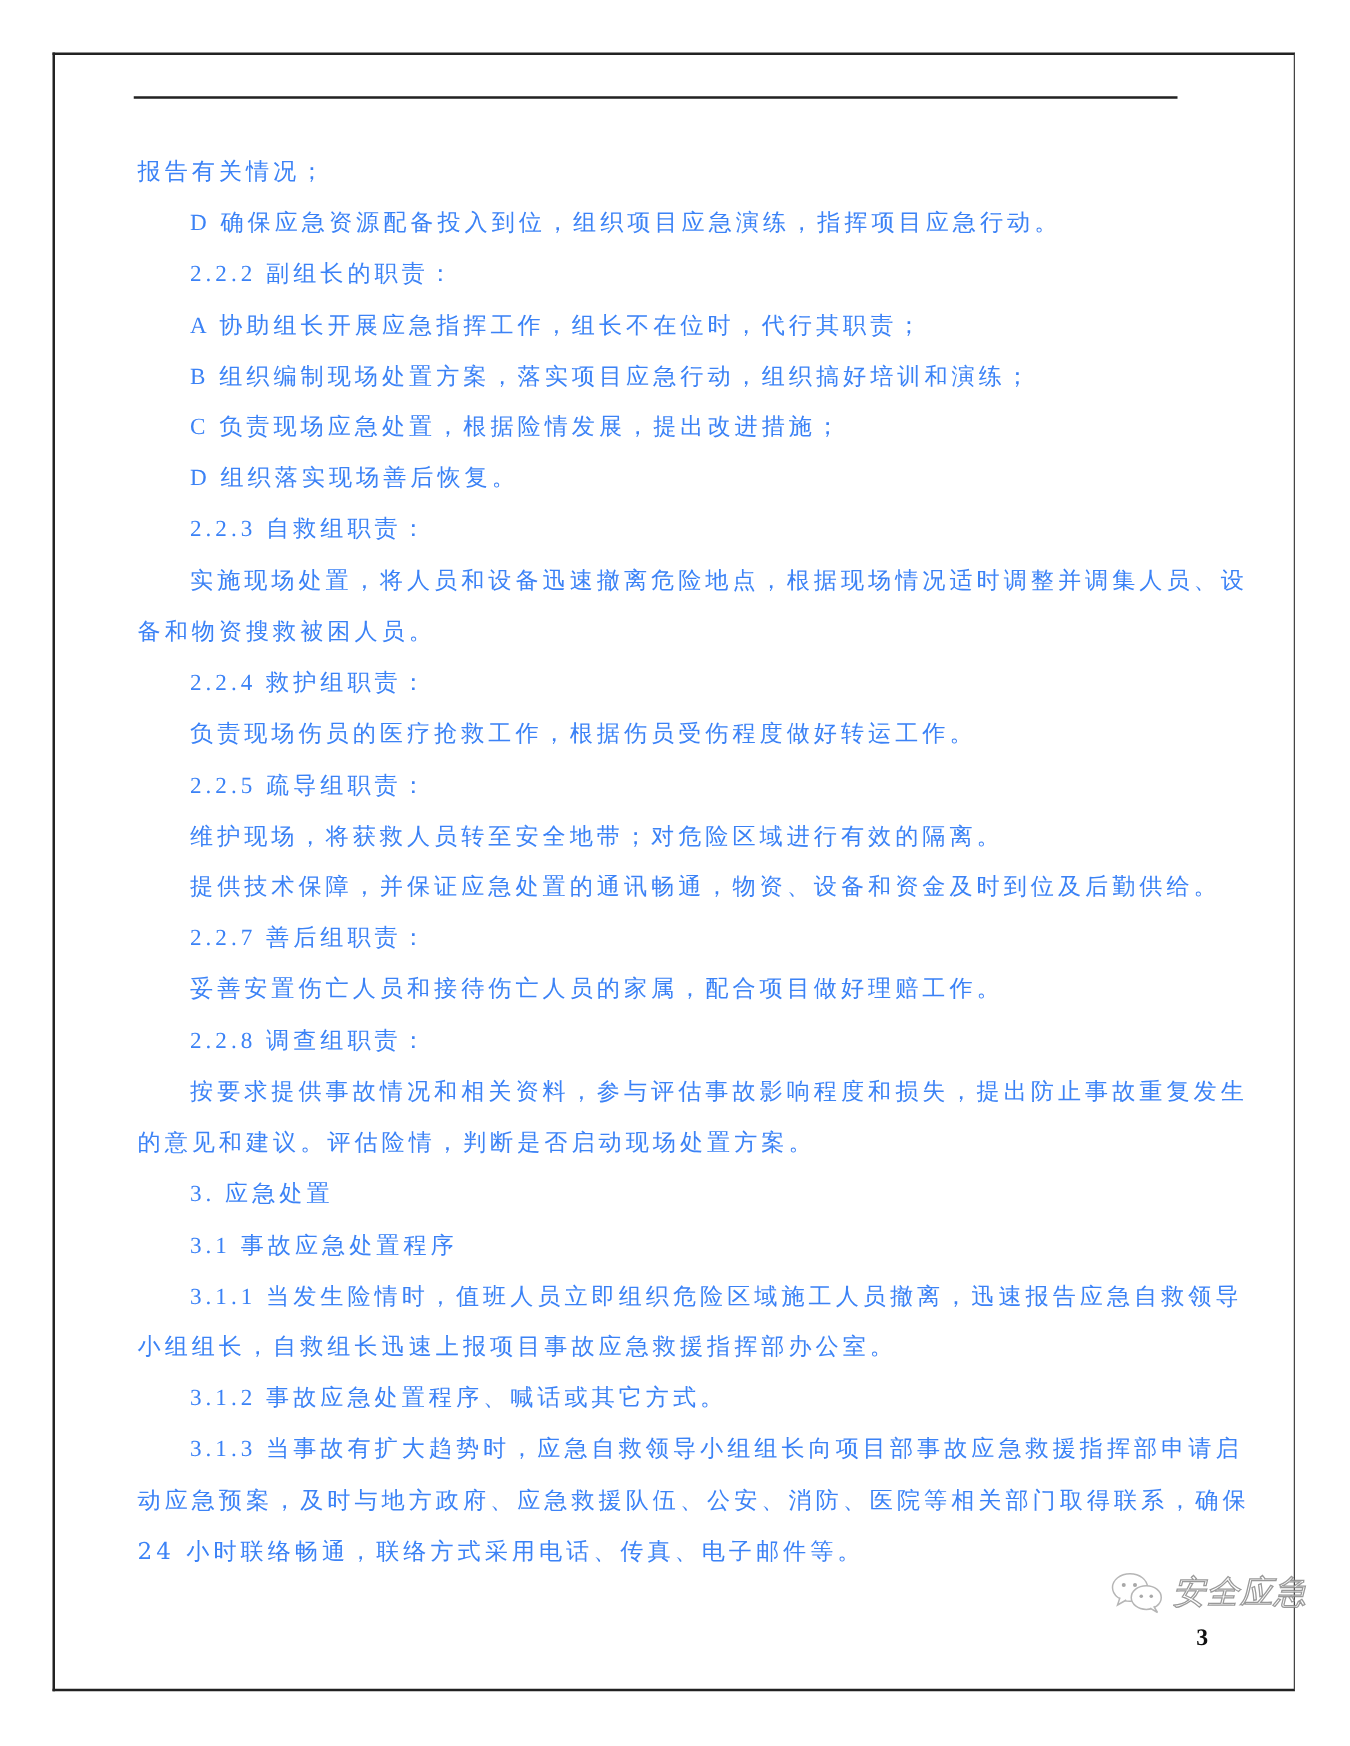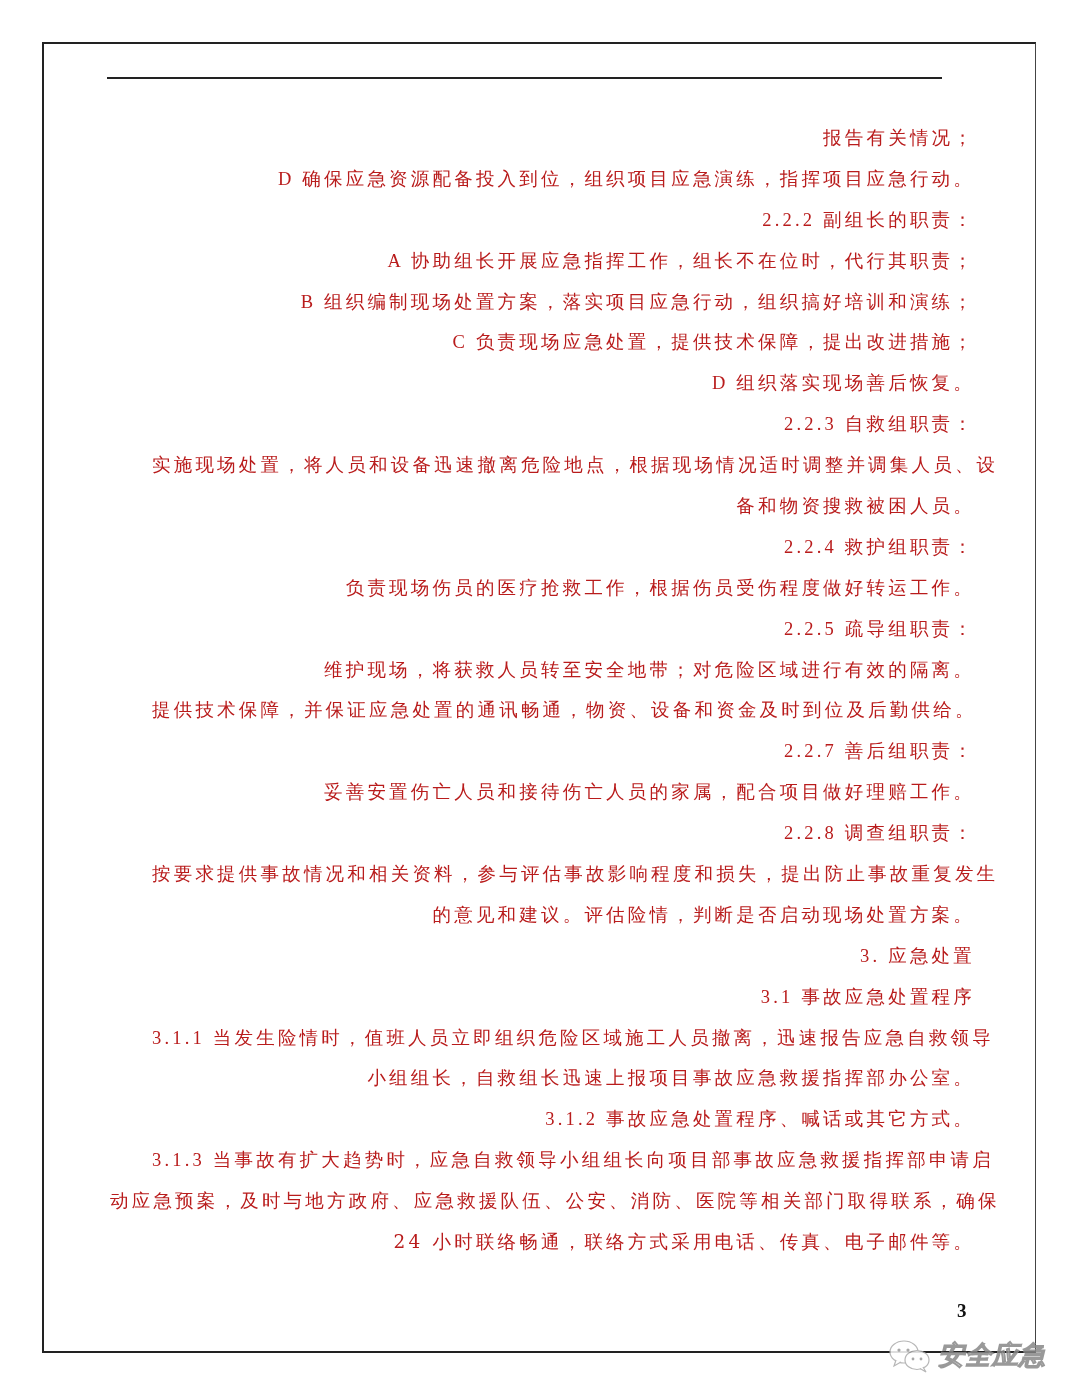--- a/index.html
+++ b/index.html
@@ -4,42 +4,42 @@
 <style>
   html, body { margin:0; padding:0; background:#ffffff; }
   body { width:1080px; height:1397px; position:relative; overflow:hidden;
          font-family:"DejaVu Serif","Liberation Serif",serif; color:#1a1a1a; }
   .frame { position:absolute; left:42px; top:42px; width:994px; height:1311px;
            border-top:2px solid #222; border-left:2px solid #222;
            border-bottom:2px solid #222; border-right:1px solid #444; box-sizing:border-box; }
   .header-rule { position:absolute; left:107px; top:77px; width:835px; height:2px; background:#222; }
   .body-text { position:absolute; left:110px; top:118px; width:865px; }
   .line { height:40.9px; line-height:40.9px; font-size:18.5px; white-space:nowrap;
-          letter-spacing:3.2px; color:#b91c1c;text-align:right; }
+          letter-spacing:3.2px; color:#3b82f6; }
   .line.indent { padding-left:42px;font-family:Liberation Serif, serif; }
   .page-num { position:absolute; left:957px; top:1300px; font-family:"Liberation Serif",serif;
               font-weight:bold; font-size:19px; color:#111; }
-  .watermark { position:absolute; left:888px; top:1338px; display:flex; align-items:center; gap:6px; opacity:0.85;font-weight:bold; }
+  .watermark { position:absolute; left:888px; top:1256px; display:flex; align-items:center; gap:6px; opacity:0.85; }
   .wm-icon { width:44px; height:34px; position:relative; }
   .wm-text { font-family:"DejaVu Sans",sans-serif; font-size:26px; color:#fff;
              -webkit-text-stroke:1px #888; letter-spacing:1px; font-style:italic; }
 </style>
 </head>
 <body>
 
 <div class="frame"></div>
 <div class="header-rule"></div>
 
 <div class="body-text">
   <div class="line">报告有关情况；</div>
   <div class="line indent">D 确保应急资源配备投入到位，组织项目应急演练，指挥项目应急行动。</div>
   <div class="line indent">2.2.2 副组长的职责：</div>
   <div class="line indent">A 协助组长开展应急指挥工作，组长不在位时，代行其职责；</div>
   <div class="line indent">B 组织编制现场处置方案，落实项目应急行动，组织搞好培训和演练；</div>
-  <div class="line indent">C 负责现场应急处置，提供技术保障，提出改进措施；</div>
+  <div class="line indent">C 负责现场应急处置，根据险情发展，提出改进措施；</div>
   <div class="line indent">D 组织落实现场善后恢复。</div>
   <div class="line indent">2.2.3 自救组职责：</div>
   <div class="line indent">实施现场处置，将人员和设备迅速撤离危险地点，根据现场情况适时调整并调集人员、设</div>
   <div class="line">备和物资搜救被困人员。</div>
   <div class="line indent">2.2.4 救护组职责：</div>
   <div class="line indent">负责现场伤员的医疗抢救工作，根据伤员受伤程度做好转运工作。</div>
   <div class="line indent">2.2.5 疏导组职责：</div>
   <div class="line indent">维护现场，将获救人员转至安全地带；对危险区域进行有效的隔离。</div>
   <div class="line indent">提供技术保障，并保证应急处置的通讯畅通，物资、设备和资金及时到位及后勤供给。</div>
   <div class="line indent">2.2.7 善后组职责：</div>

